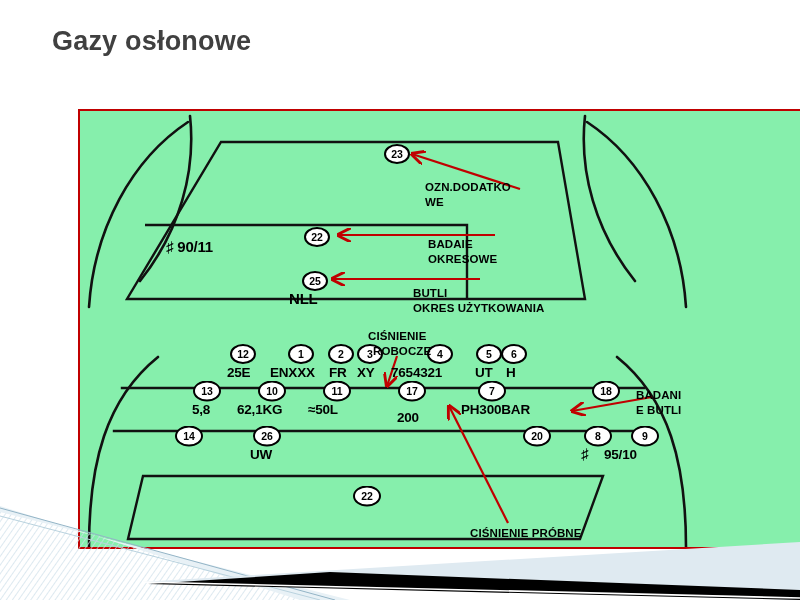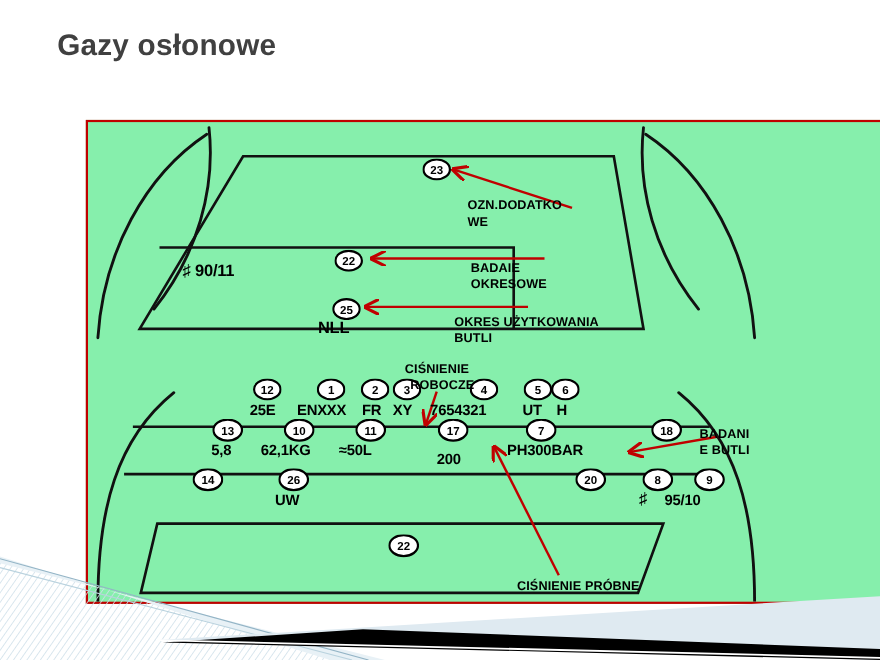--- a/index.html
+++ b/index.html
@@ -255,22 +255,22 @@
   <div>OZN.DODATKO</div>
   <div>WE</div>
 </div>
 
 <div class="ann" style="left:428px;top:237px;">
   <div>BADAIE</div>
   <div>OKRESOWE</div>
 </div>
 
 <div class="ann" style="left:413px;top:286px;">
+  <div>BUTLI</div>
   <div>OKRES  UŻYTKOWANIA</div>
-  <div>BUTLI</div>
 </div>
 
 <div class="ann" style="left:368px;top:329px;">
   <div>CIŚNIENIE</div>
   <div style="margin-left:5px;">ROBOCZE</div>
 </div>
 
 <div class="ann" style="left:636px;top:388px;">
   <div>BADANI</div>
   <div>E BUTLI</div>

